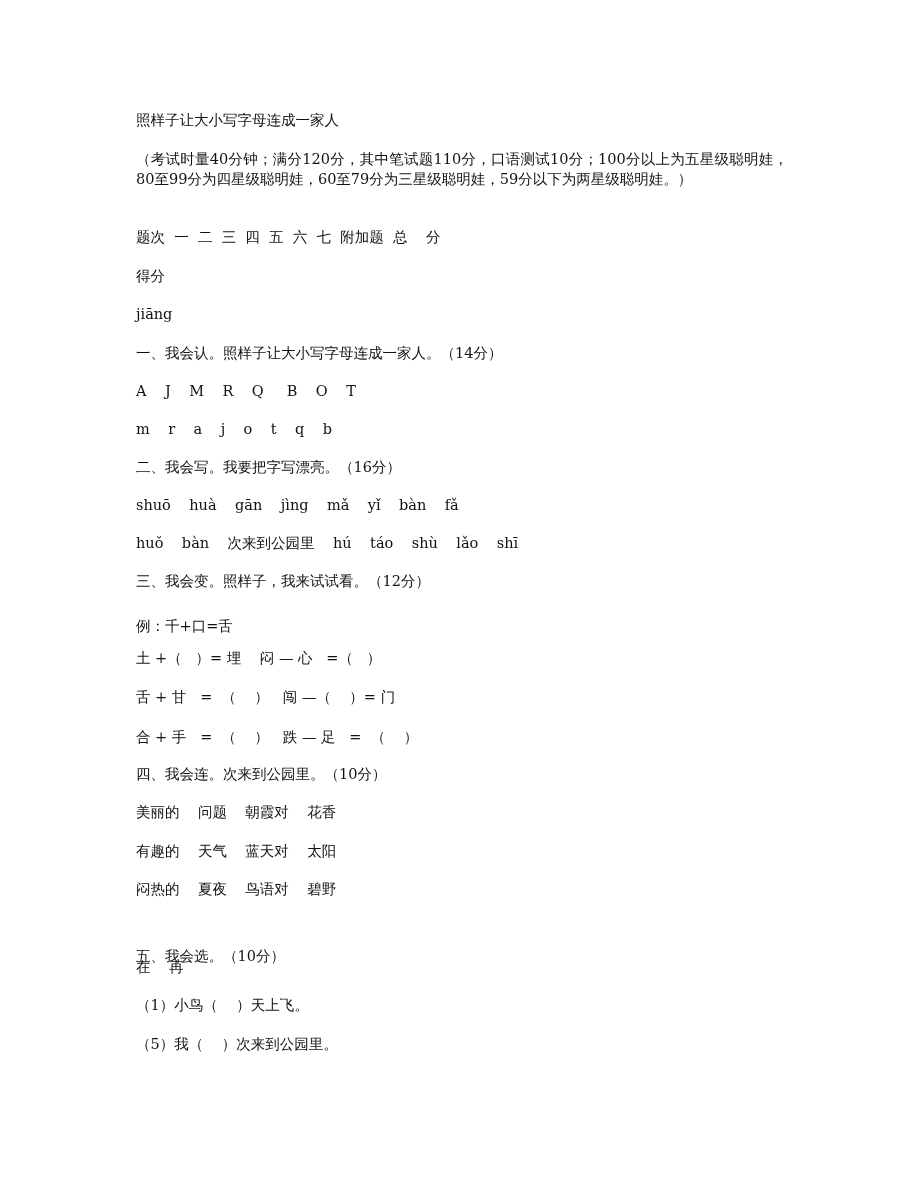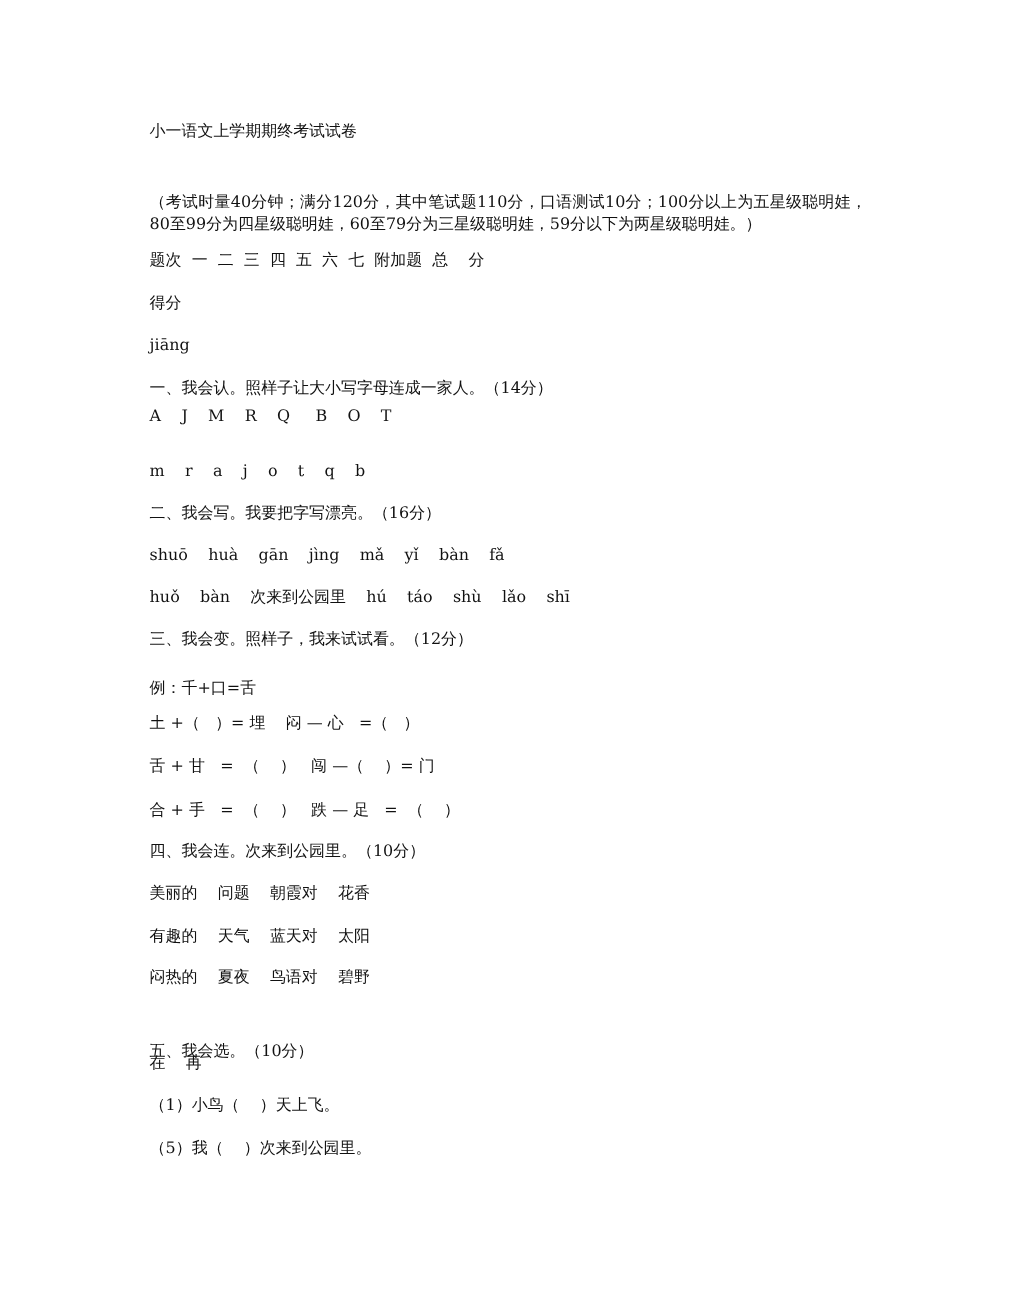--- a/index.html
+++ b/index.html
@@ -1,34 +1,34 @@
 <!DOCTYPE html>
 <html><head>
 <meta charset="utf-8">
 <style>
   html, body { margin: 0; padding: 0; background: #ffffff; }
   body { width: 920px; height: 1191px; position: relative; overflow: hidden;
          font-family: "DejaVu Serif", "Liberation Serif", serif; color: #111; }
   .line { position: absolute; left: 136px; font-size: 14.5px; line-height: 20px; white-space: pre; }
-  .para { position: absolute; left: 136px; width: 652px; font-size: 14.5px; line-height: 20px; white-space: normal; text-align: justify; margin-top: 25px; }
+  .para { position: absolute; left: 136px; width: 652px; font-size: 14.5px; line-height: 20px; white-space: normal; text-align: justify; }
 </style>
 </head>
 <body>
 
 <div>
-  <div class="line" style="top:110px">小一语文上学期期终考试试卷</div>
+  <div class="line" style="top:110px">照样子让大小写字母连成一家人</div>
   <div class="para" style="top:149px">（考试时量40分钟；满分120分，其中笔试题110分，口语测试10分；100分以上为五星级聪明娃，80至99分为四星级聪明娃，60至79分为三星级聪明娃，59分以下为两星级聪明娃。）</div>
 
   <div class="line" style="top:227px">题次  一  二  三  四  五  六  七  附加题  总    分</div>
   <div class="line" style="top:266px">得分</div>
 
   <div class="line" style="top:304px">jiāng</div>
 
   <div class="line" style="top:343px">一、我会认。照样子让大小写字母连成一家人。（14分）</div>
-  <div class="line" style="top:369px">A    J    M    R    Q     B    O    T</div>
+  <div class="line" style="top:381px">A    J    M    R    Q     B    O    T</div>
   <div class="line" style="top:419px">m    r    a    j    o    t    q    b</div>
 
   <div class="line" style="top:457px">二、我会写。我要把字写漂亮。（16分）</div>
   <div class="line" style="top:495px">shuō    huà    gān    jìng    mǎ    yǐ    bàn    fǎ</div>
   <div class="line" style="top:533px">huǒ    bàn    次来到公园里    hú    táo    shù    lǎo    shī</div>
 
   <div class="line" style="top:571px">三、我会变。照样子，我来试试看。（12分）</div>
   <div class="line" style="top:616px">例：千+口=舌</div>
   <div class="line" style="top:648px">土 +（   ）= 埋    闷 — 心   =（   ）</div>
   <div class="line" style="top:687px">舌 + 甘   =  （    ）   闯 —（    ）= 门</div>

